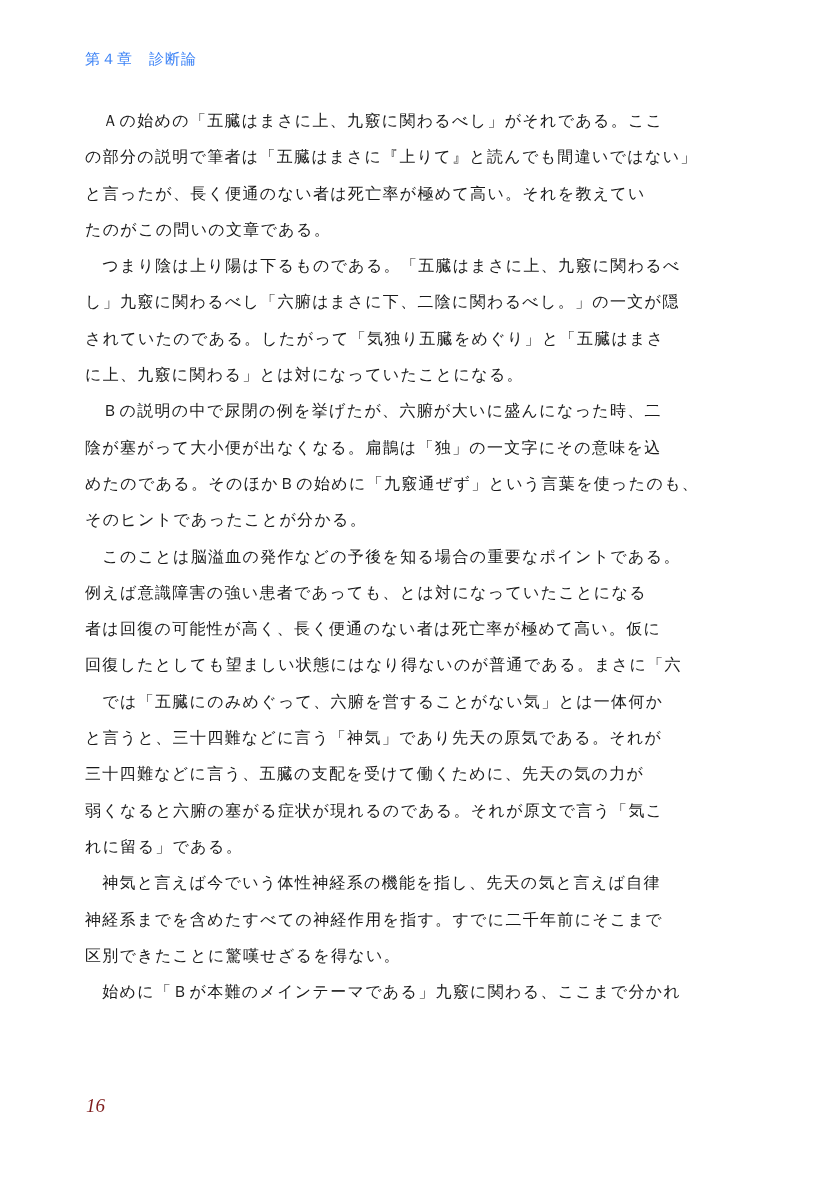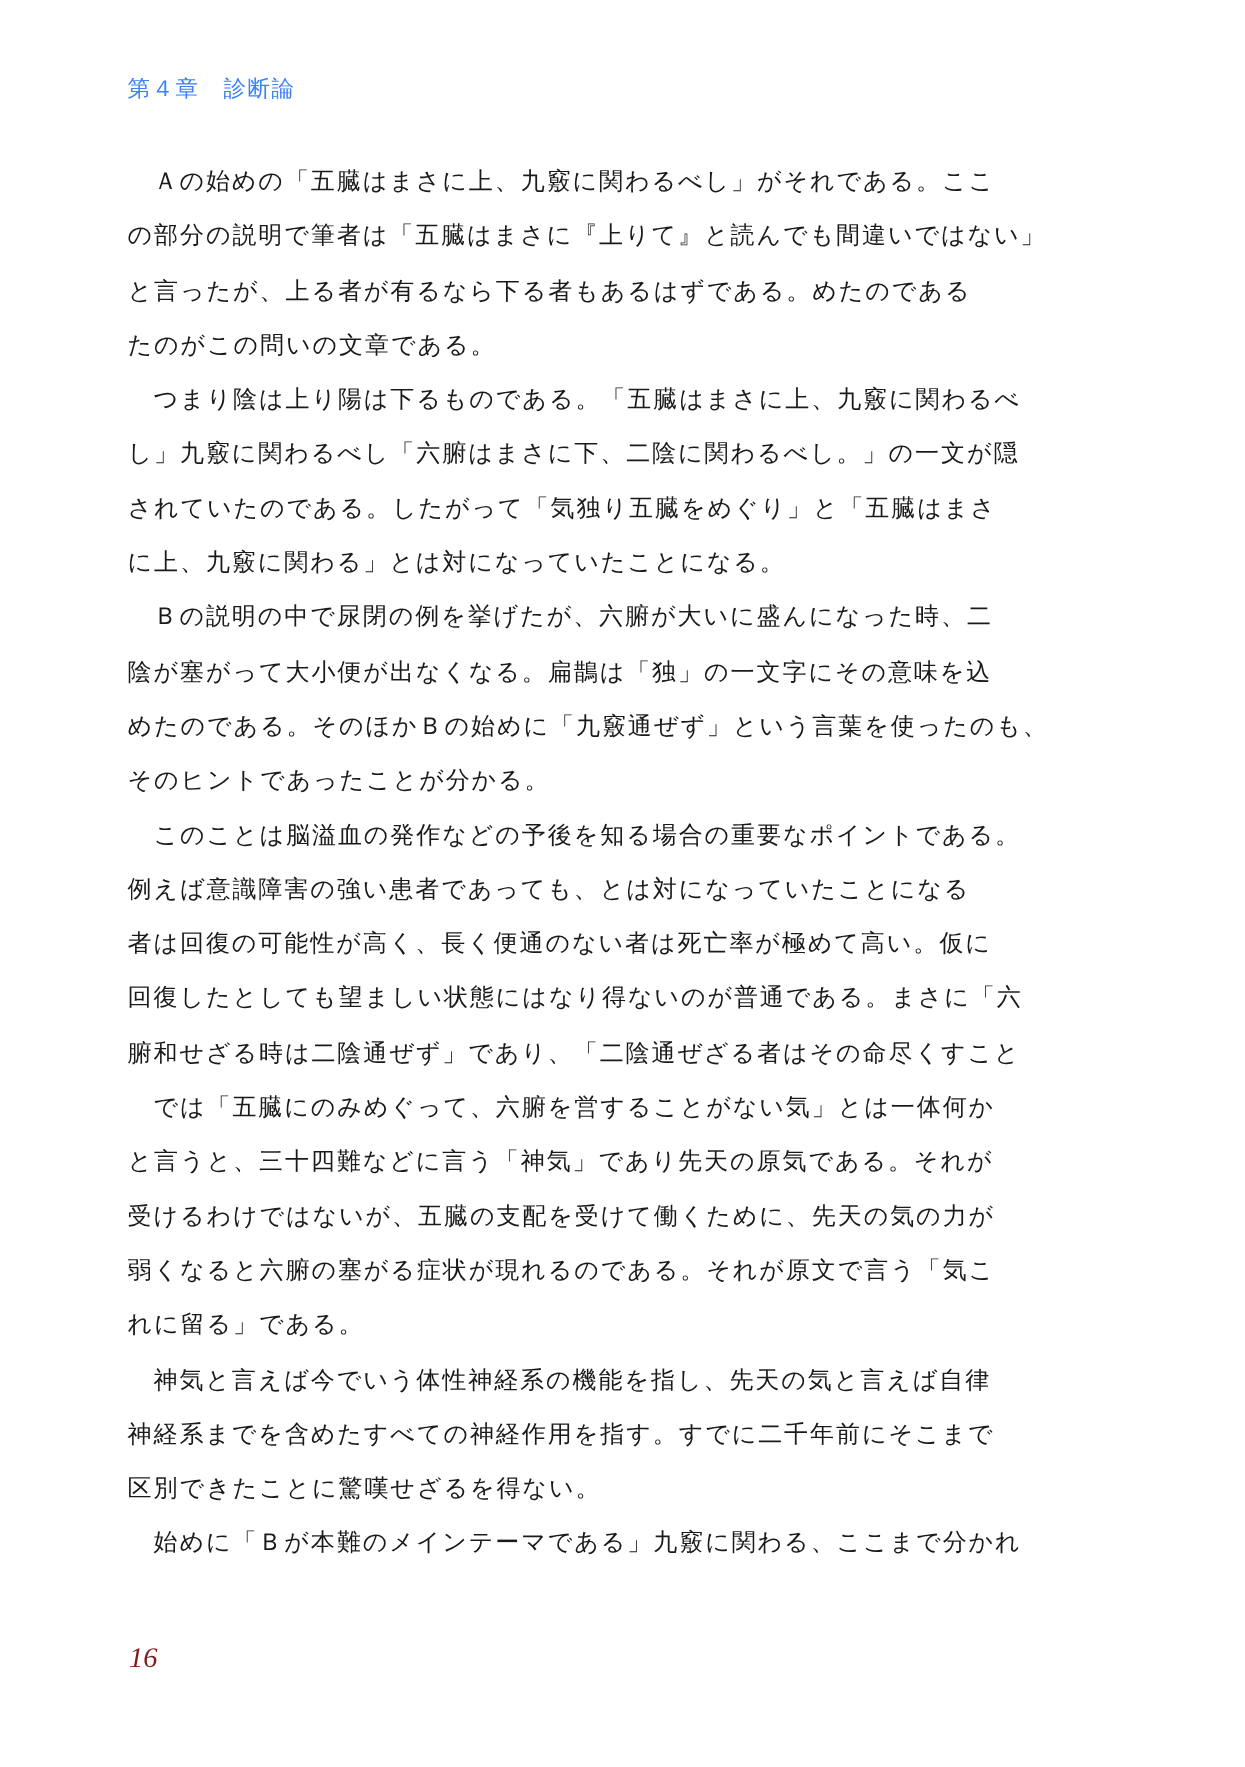--- a/index.html
+++ b/index.html
@@ -50,38 +50,37 @@
     }
   </style>
 </head>
 <body>
 
 <div class="running-head">第４章　診断論</div>
 
 <div class="body-text">
   <div class="line">　Ａの始めの「五臓はまさに上、九竅に関わるべし」がそれである。ここ</div>
   <div class="line">の部分の説明で筆者は「五臓はまさに『上りて』と読んでも間違いではない」</div>
-  <div class="line">と言ったが、上る者が有るなら下る者もあるはずである。めたのである</div>
+  <div class="line">と言ったが、長く便通のない者は死亡率が極めて高い。それを教えてい</div>
   <div class="line">たのがこの問いの文章である。</div>
   <div class="line">　つまり陰は上り陽は下るものである。「五臓はまさに上、九竅に関わるべ</div>
   <div class="line">し」九竅に関わるべし「六腑はまさに下、二陰に関わるべし。」の一文が隠</div>
   <div class="line">されていたのである。したがって「気独り五臓をめぐり」と「五臓はまさ</div>
   <div class="line">に上、九竅に関わる」とは対になっていたことになる。</div>
   <div class="line">　Ｂの説明の中で尿閉の例を挙げたが、六腑が大いに盛んになった時、二</div>
   <div class="line">陰が塞がって大小便が出なくなる。扁鵲は「独」の一文字にその意味を込</div>
   <div class="line">めたのである。そのほかＢの始めに「九竅通ぜず」という言葉を使ったのも、</div>
   <div class="line">そのヒントであったことが分かる。</div>
   <div class="line">　このことは脳溢血の発作などの予後を知る場合の重要なポイントである。</div>
   <div class="line">例えば意識障害の強い患者であっても、とは対になっていたことになる</div>
   <div class="line">者は回復の可能性が高く、長く便通のない者は死亡率が極めて高い。仮に</div>
   <div class="line">回復したとしても望ましい状態にはなり得ないのが普通である。まさに「六</div>
-  <div class="line">腑和せざる時は二陰通ぜず」であり、「二陰通ぜざる者はその命尽くすこと</div>
   <div class="line">　では「五臓にのみめぐって、六腑を営することがない気」とは一体何か</div>
   <div class="line">と言うと、三十四難などに言う「神気」であり先天の原気である。それが</div>
-  <div class="line">受けるわけではないが、五臓の支配を受けて働くために、先天の気の力が</div>
+  <div class="line">三十四難などに言う、五臓の支配を受けて働くために、先天の気の力が</div>
   <div class="line">弱くなると六腑の塞がる症状が現れるのである。それが原文で言う「気こ</div>
   <div class="line">れに留る」である。</div>
   <div class="line">　神気と言えば今でいう体性神経系の機能を指し、先天の気と言えば自律</div>
   <div class="line">神経系までを含めたすべての神経作用を指す。すでに二千年前にそこまで</div>
   <div class="line">区別できたことに驚嘆せざるを得ない。</div>
   <div class="line">　始めに「Ｂが本難のメインテーマである」九竅に関わる、ここまで分かれ</div>
 </div>
 
 <div class="folio">16</div>
 

